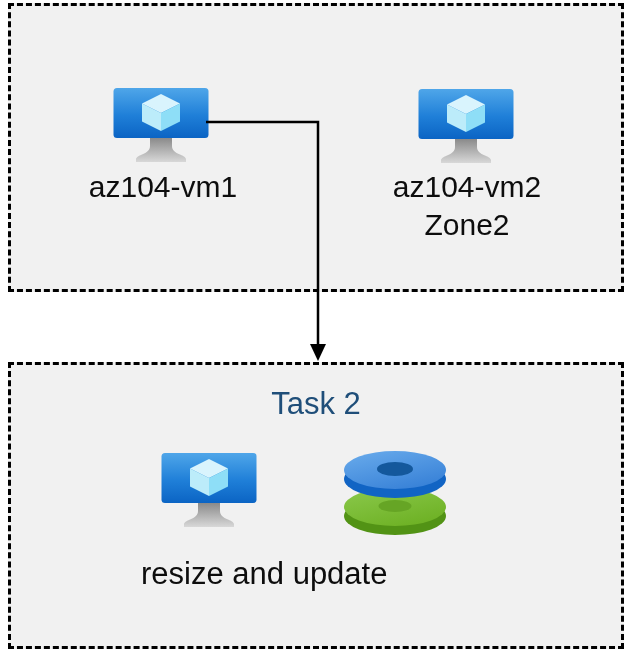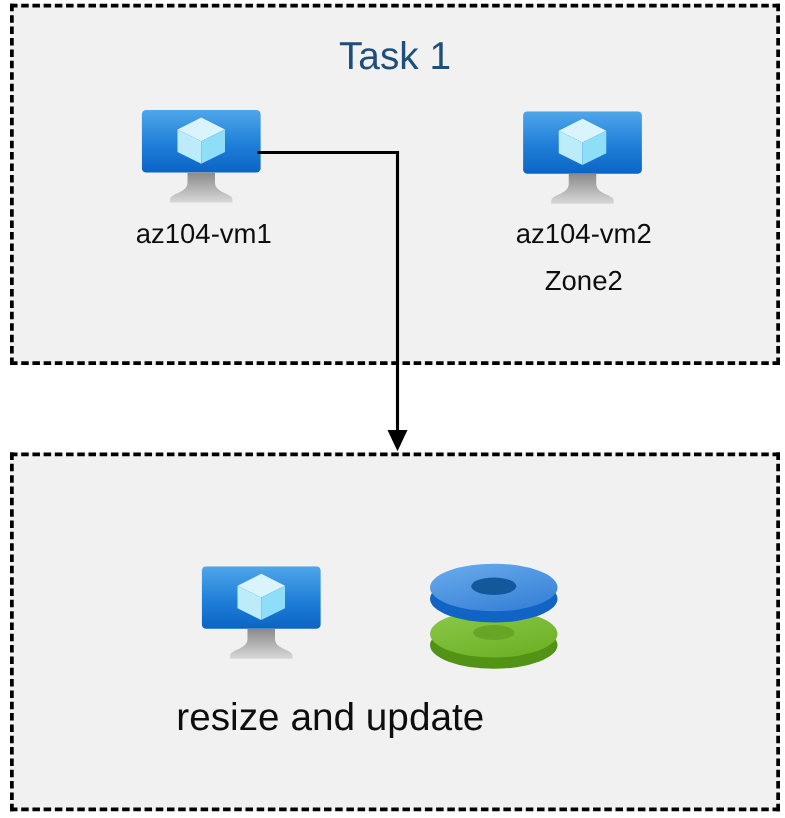--- a/index.html
+++ b/index.html
@@ -16,21 +16,21 @@
   }
   #task1-box{left:8px;top:3px;width:616px;height:289px;}
   #task2-box{left:8px;top:362px;width:616px;height:287px;}
   .task-title{
     position:absolute;left:0;width:100%;text-align:center;
     font-size:31px;color:#1f4e79;top:21px;
   }
   .icon{position:absolute;}
   .vm-label{
     position:absolute;text-align:center;
-    font-size:22px;line-height:38px;color:#0d0d0d;
+    font-size:30px;line-height:38px;color:#0d0d0d;
   }
   .caption{
     position:absolute;
     font-size:31px;color:#0d0d0d;
   }
   #connector{position:absolute;left:0;top:0;pointer-events:none;}
 </style>
 </head>
 <body>
 
@@ -65,39 +65,39 @@
       <ellipse cx="52" cy="58" rx="51" ry="19" fill="url(#gGreenDisk)"></ellipse>
       <ellipse cx="52" cy="57" rx="16.5" ry="6" fill="#66a525"></ellipse>
       <ellipse cx="52" cy="30" rx="51" ry="19" fill="#1164c4"></ellipse>
       <ellipse cx="52" cy="21" rx="51" ry="19" fill="url(#gBlueDisk)"></ellipse>
       <ellipse cx="52" cy="20" rx="18" ry="7" fill="#14589c"></ellipse>
     </symbol>
   </defs>
 </svg>
 
 <div id="task1-box" class="task-box">
-  <div class="task-title">Task 1</div>
 
   <svg class="icon" style="left:102px;top:82px" width="96" height="76">
       <use href="#vm-icon"></use>
     </svg>
   <div class="vm-label" style="left:42px;top:162px;width:220px">
     <div>az104-vm1</div>
   </div>
 
   <svg class="icon" style="left:407px;top:83px" width="96" height="76">
       <use href="#vm-icon"></use>
     </svg>
   <div class="vm-label" style="left:346px;top:162px;width:220px">
     <div>az104-vm2</div>
     <div>Zone2</div>
   </div>
 </div>
 
 <div id="task2-box" class="task-box">
+  <div class="task-title">Task 2</div>
 
   <svg class="icon" style="left:150px;top:88px" width="96" height="76">
       <use href="#vm-icon"></use>
     </svg>
   <svg class="icon" style="left:332px;top:84px" width="104" height="90">
       <use href="#disks-icon"></use>
     </svg>
 
   <div class="caption" style="left:130px;top:191px;width:300px">resize and update</div>
 </div>

